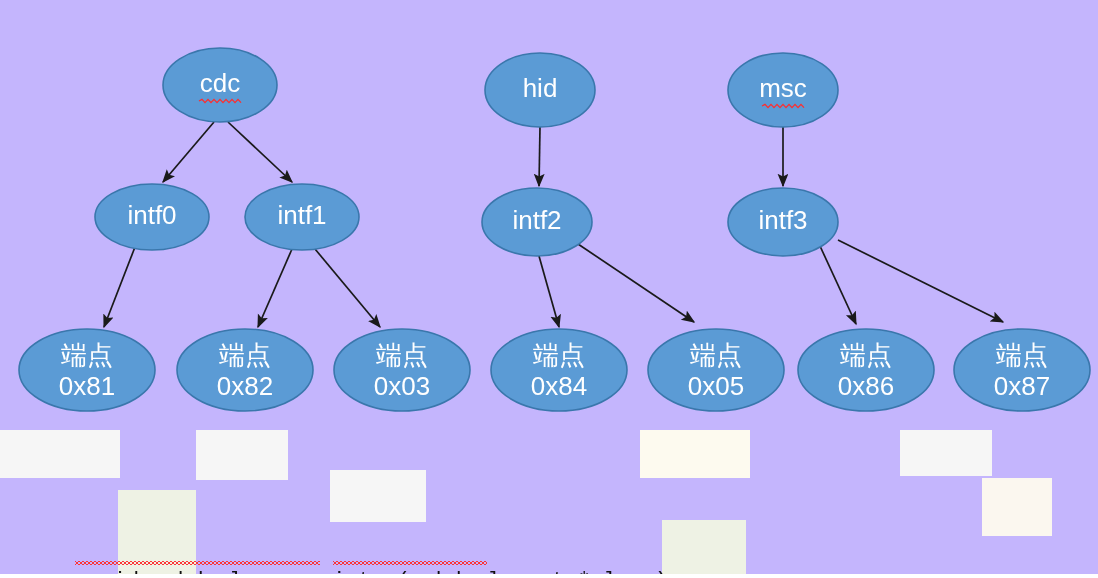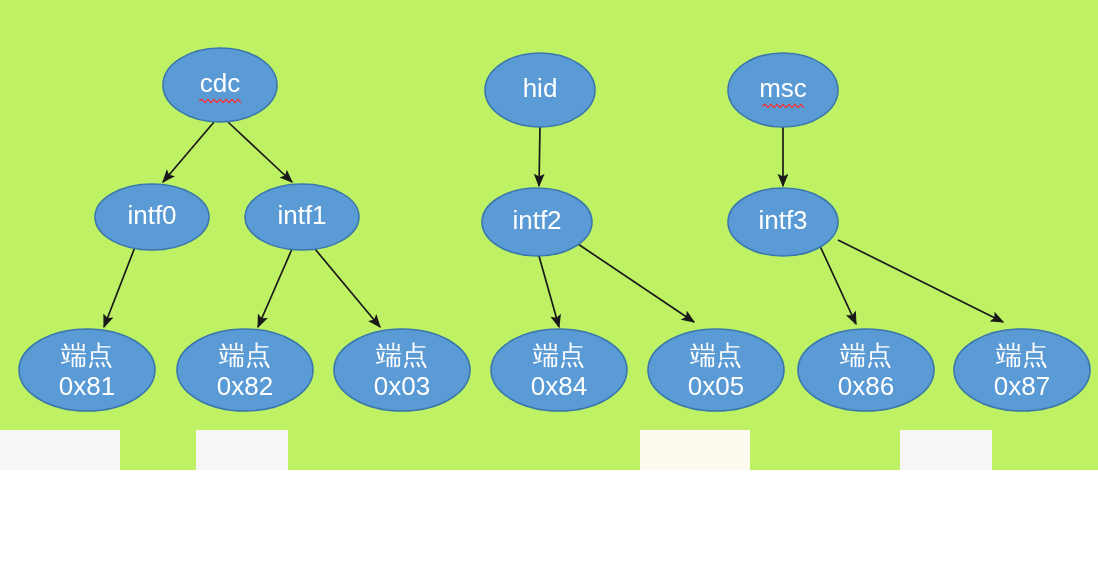--- a/index.html
+++ b/index.html
@@ -9,22 +9,22 @@
   }
   body {
     width: 1098px;
     height: 578px;
     font-family: "Liberation Sans", sans-serif;
     overflow: hidden;
   }
   #stage {
     position: relative;
     width: 1098px;
-    height: 470px;
-    background: #bef264;
+    height: 574px;
+    background: #c4b5fd;
     overflow: hidden;
   }
 
   
   .bgtint {
     position: absolute;
     pointer-events: none;
   }
   .tint-green  { background: #eef2e4; }
   .tint-grey   { background: #f6f6f6; }

